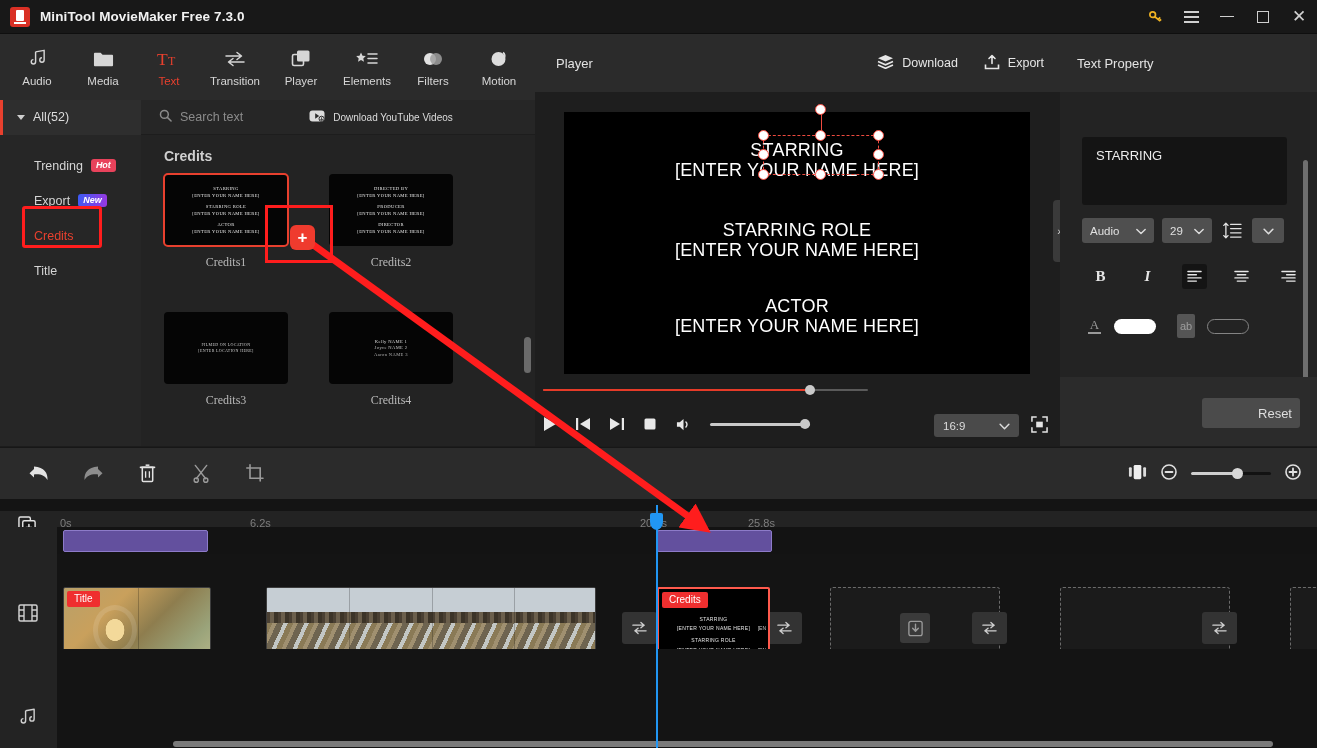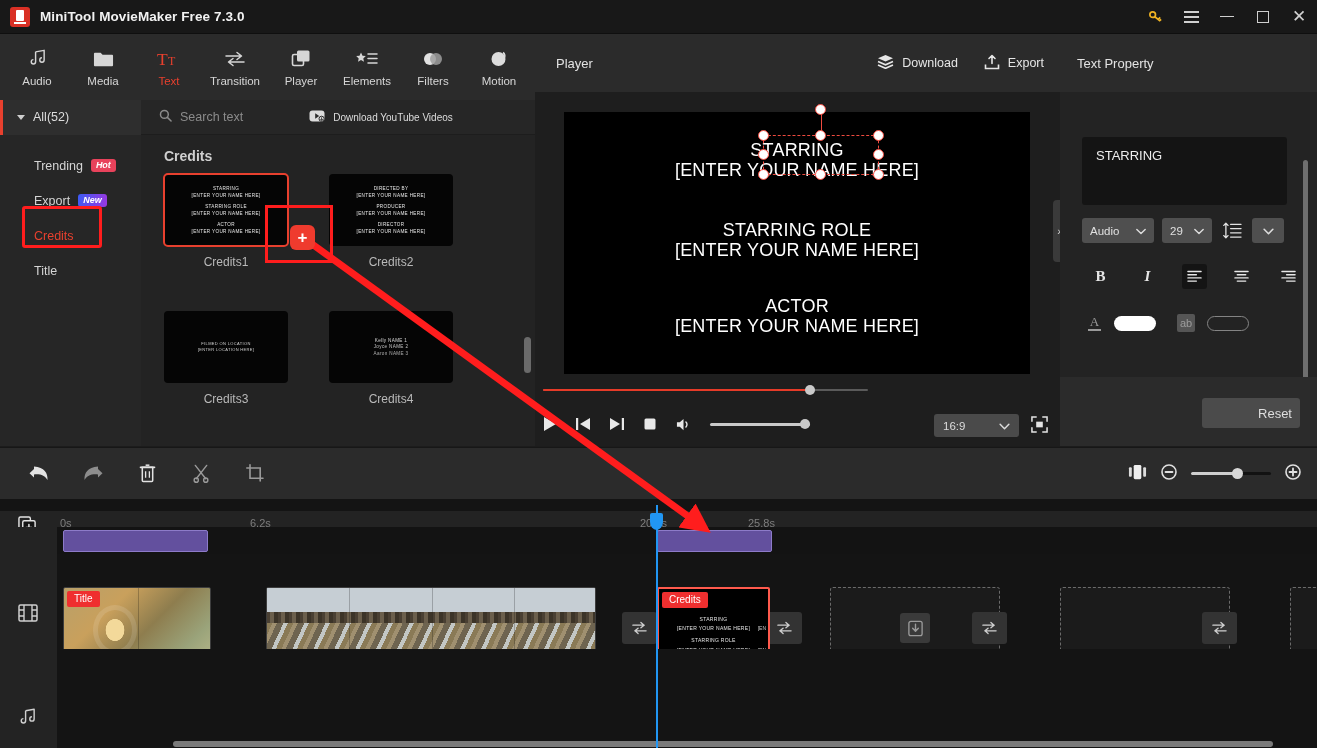--- a/index.html
+++ b/index.html
@@ -93,21 +93,21 @@
     border: 3px solid #ff1d1d; border-radius: 3px; pointer-events:none;
   }
 
   
   .tplpane {
     position: absolute; left: 141px; top: 135px; width: 394px; height: 311px;
     background: #232323; overflow: hidden;
   }
   .tpl-head { font-size: 14px; font-weight: bold; color: #cfcfcf; padding: 13px 0 10px 23px; }
   .grid { display: flex; flex-wrap: wrap; padding-left: 23px; gap: 42px 41px; }
-  .tpl { width: 124px; }
+  .tpl { width: 124px; font-family: Liberation Serif, serif; }
   .thumb {
     width: 124px; height: 72px; background: #050505; border-radius: 4px;
     position: relative; overflow: hidden;
     display:flex; align-items:center; justify-content:center; flex-direction:column;
   }
   .thumb .ln { font-size: 4.6px; color: #e9e9e9; letter-spacing: .35px; line-height: 1.55; text-align:center; white-space:nowrap;}
   .thumb .ln.sm { font-size: 4px; color:#d2d2d2; }
   .tpl-name { text-align: center; font-size: 12px; color: #b9b9b9; margin-top: 9px; }
   .thumb.sel { outline: 2px solid #e8402e; outline-offset: -1px; }
   .scroll-v {
@@ -186,21 +186,21 @@
   .selbox.caret-only { width: 32px; justify-content:center; }
   .lh-icon { width: 24px; display:flex; align-items:center; justify-content:center; }
   .rp-row2 { position:absolute; left: 28px; top: 172px; display:flex; align-items:center; gap: 22px; }
   .fbtn { width: 25px; height: 25px; display:flex; align-items:center; justify-content:center;
           color:#e4e4e4; font-size: 15px; border-radius:3px; }
   .fbtn.on { background:#141414; }
   .rp-row3 { position:absolute; left: 28px; top: 222px; display:flex; align-items:center; gap: 9px; }
   .swatch-a { display:flex; flex-direction:column; align-items:center; color:#9a9a9a; font-size:13px; }
   .swatch-a .bar { width: 13px; height: 2px; background:#9a9a9a; margin-top:1px;}
   .sw-white { width: 42px; height: 15px; border-radius: 8px; background:#fff; margin-left: 4px;}
-  .ab-chip { width: 18px; height: 18px; background:#555; color:#9d9d9d; font-size:11px;
+  .ab-chip { width: 18px; height: 24px; background:#555; color:#9d9d9d; font-size:11px;
              display:flex; align-items:center; justify-content:center; border-radius:2px; margin-left: 12px;}
   .sw-empty { width: 42px; height: 15px; border-radius:8px; border:1px solid #848484; margin-left: 3px;}
   .rp-scroll { position:absolute; right: 9px; top: 68px; width: 5px; height: 266px; background:#6e6e6e; border-radius:3px;}
   .rp-foot { position:absolute; left:0; bottom:0; width: 257px; height: 69px; background:#2b2b2b; }
   .reset-btn {
     position:absolute; right: 17px; top: 21px; width: 98px; height: 30px;
     background:#4b4b4b; border-radius:3px; display:flex; align-items:center;
     justify-content:center; font-size: 13px; color:#dedede;padding-left:48px;
   }
 

